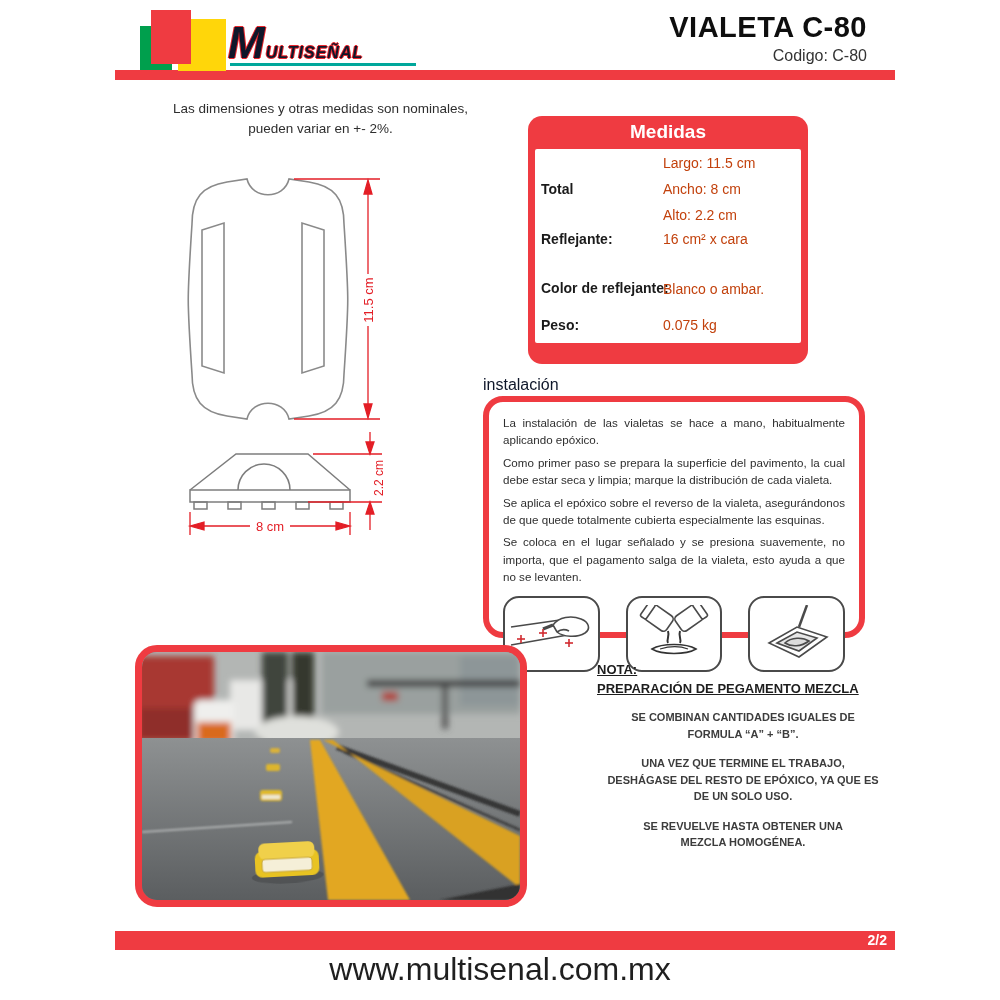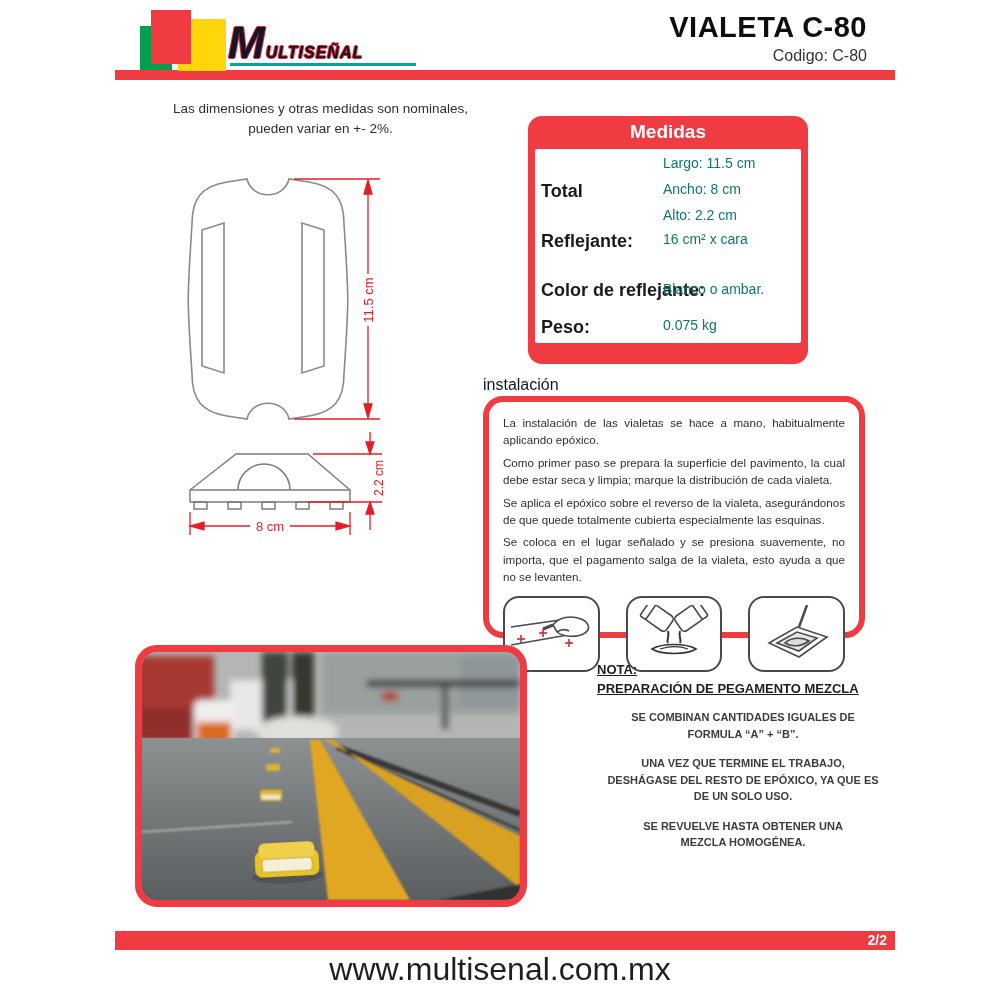--- a/index.html
+++ b/index.html
@@ -18,22 +18,22 @@
   .doc-code{font-size:16px;color:#333;margin-top:5px;}
   .red-bar{background:#EF3B41;}
 
   .tol-note{font-size:13.5px;line-height:1.45;color:#2e2e2e;text-align:center;}
 
   
   .medidas-box{background:#EF3B41;border-radius:14px;}
   .medidas-title{position:absolute;left:0;right:0;top:5px;text-align:center;color:#fff;
     font-weight:bold;font-size:19px;}
   .medidas-inner{position:absolute;left:7px;right:7px;top:33px;bottom:21px;background:#fff;border-radius:2px;}
-  .m-label{position:absolute;font-weight:bold;font-size:18px;color:#1a1a1a;}
-  .m-value{position:absolute;font-size:14px;color:#0f766e;}
+  .m-label{position:absolute;font-weight:bold;font-size:14px;color:#1a1a1a;}
+  .m-value{position:absolute;font-size:14px;color:#c2410c;}
 
   
   .inst-label{font-size:16px;color:#0f172a;text-align:left;}
   .inst-box{background:#fff;border:6px solid #EF3B41;border-radius:20px;box-sizing:border-box;
     padding:12px 14px 10px 14px;}
   .inst-box p{margin:0 0 5px 0;font-size:11.6px;line-height:1.5;text-align:justify;color:#2e2e2e;}
   .icon-row{display:flex;justify-content:center;gap:26px;margin-top:10px;}
   .icon-box{width:98px;height:72px;border:2.5px solid #4a4a4a;border-radius:16px;
     display:flex;align-items:center;justify-content:center;background:#fff;}
 

